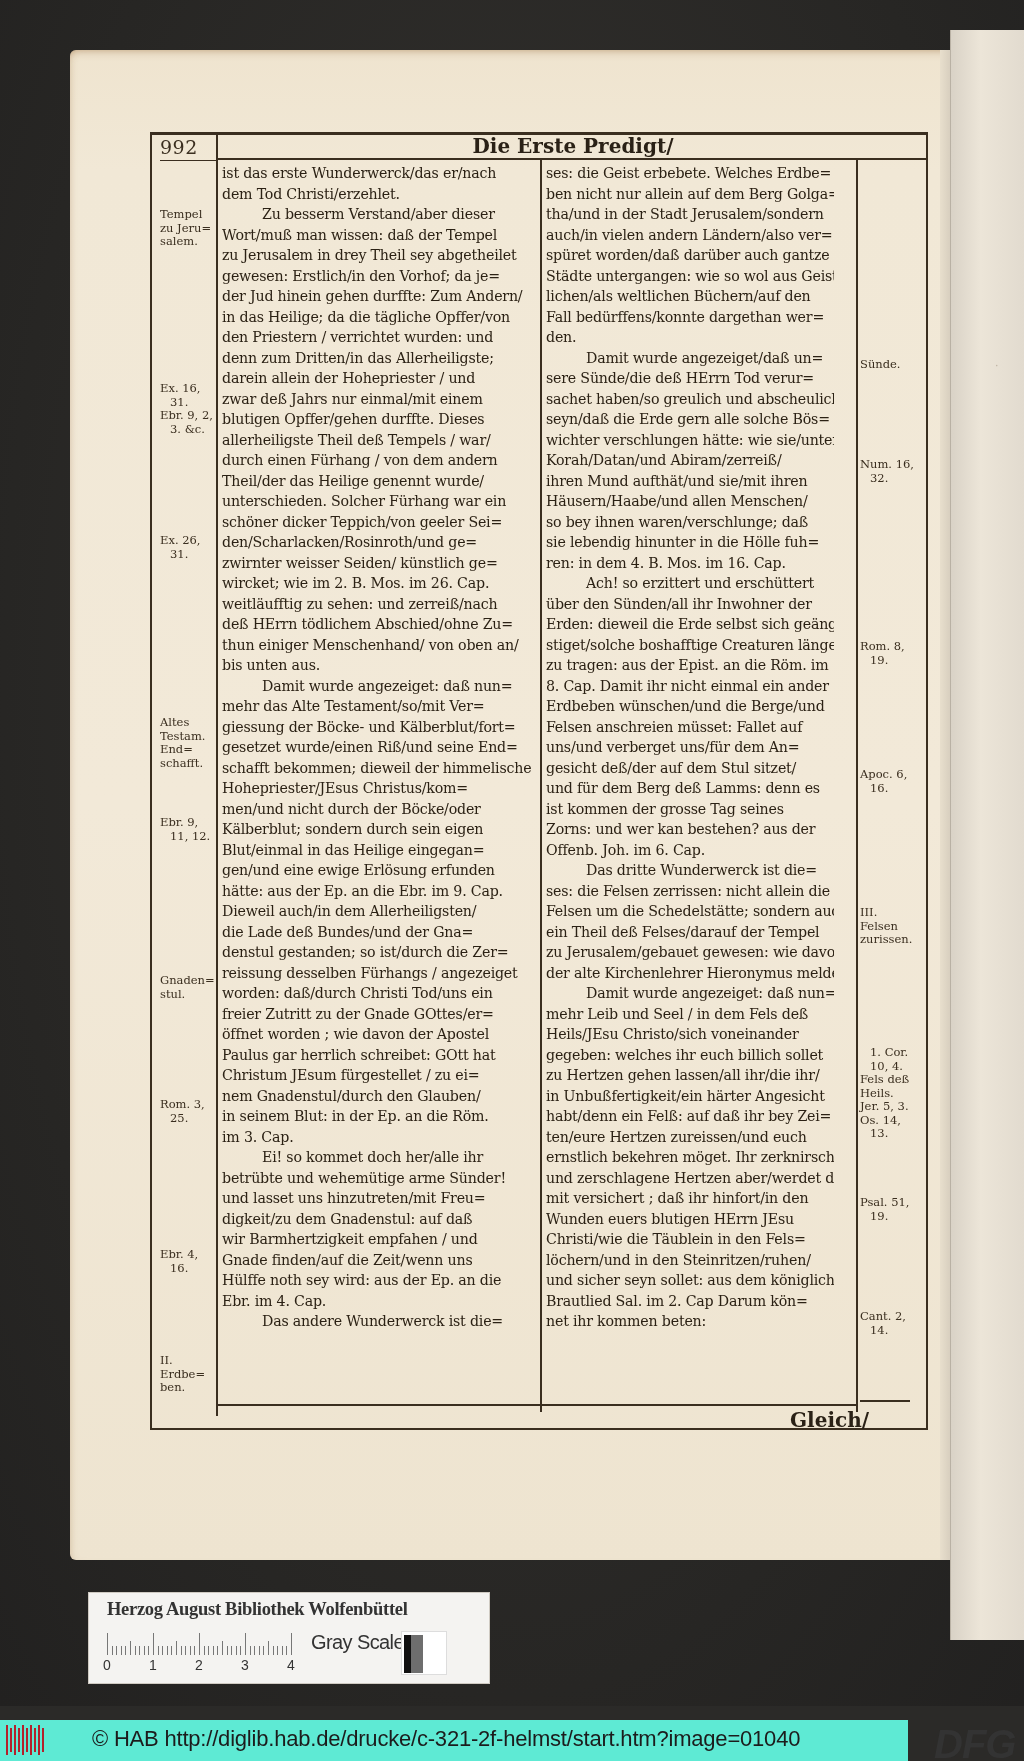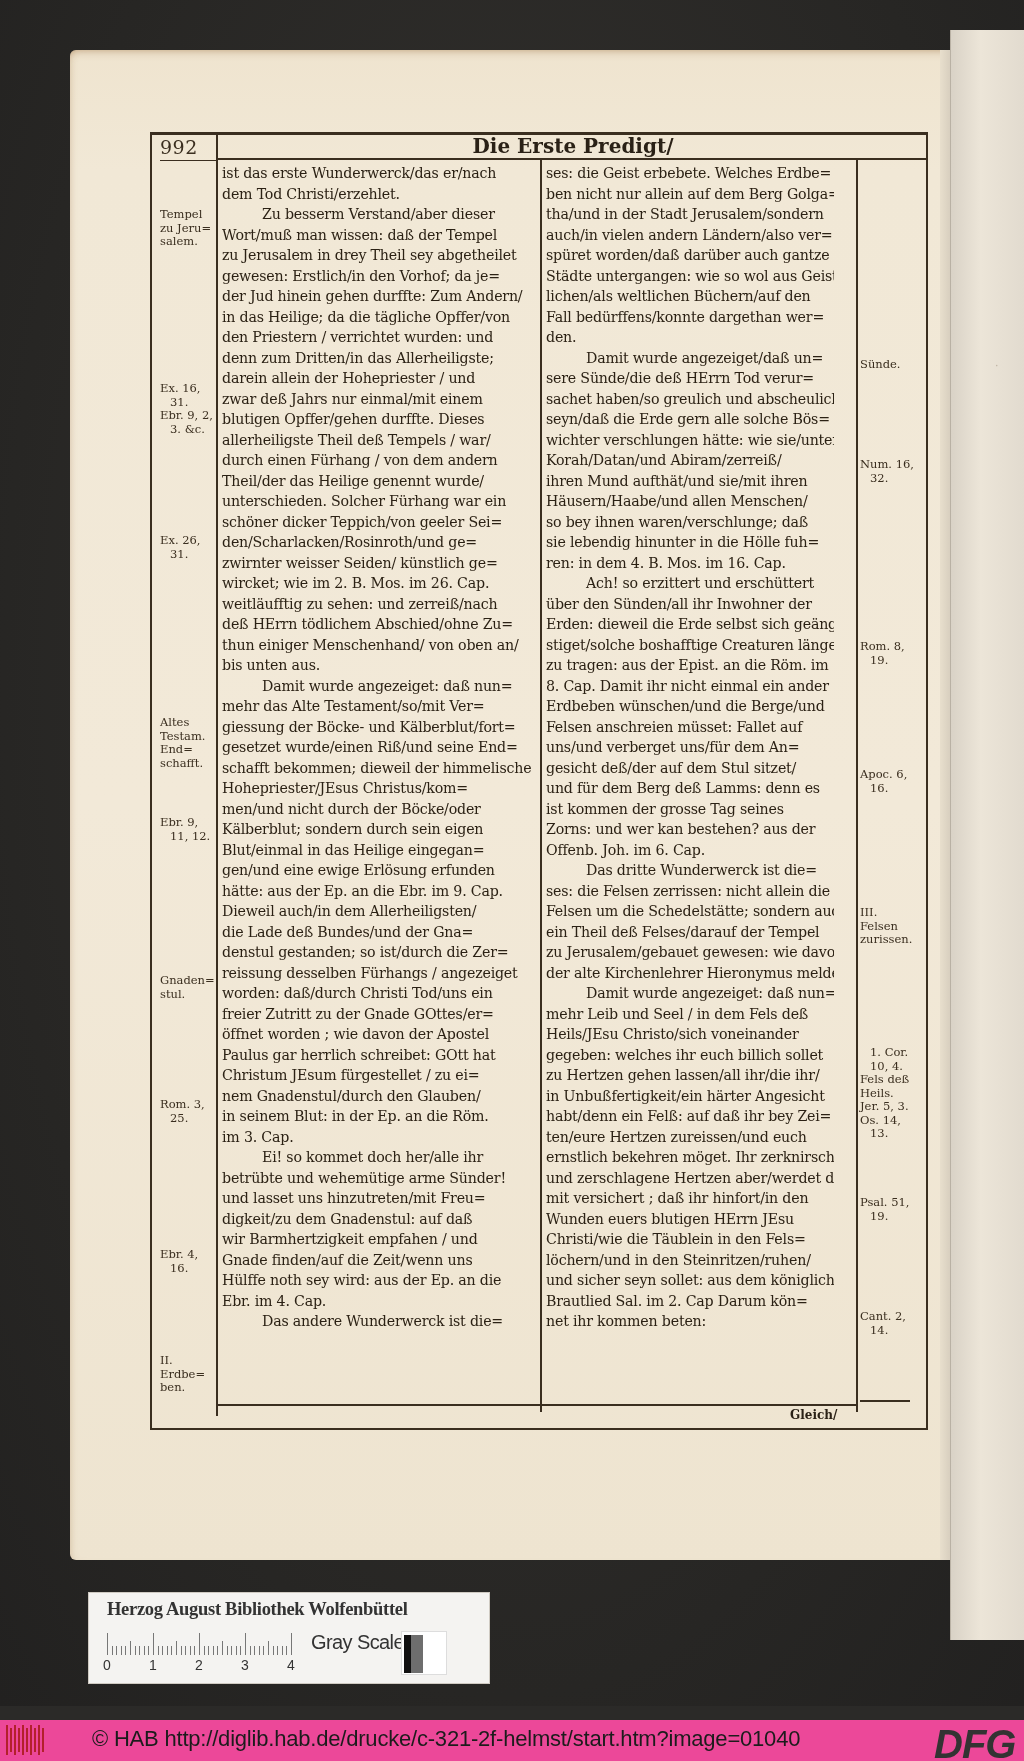--- a/index.html
+++ b/index.html
@@ -44,21 +44,21 @@
     font-size: 19px; color: #3a2e1f; letter-spacing: 0.5px;
   }
   .pn-rule { position: absolute; left: 160px; top: 160px; width: 56px; height: 1px; background: #3a2e1f; }
   .running-head {
     position: absolute; left: 218px; top: 134px; width: 710px; text-align: center;
     font-size: 20px; font-weight: bold; color: #2a2116;
   }
   .vrule { position: absolute; width: 2px; background: #3a2e1f; }
   .bottom-rule { position: absolute; height: 2px; background: #3a2e1f; }
   .catchword {
-    position: absolute; left: 790px; top: 1408px; font-size: 12px; color: #2a2116; font-weight: bold;
+    position: absolute; left: 790px; top: 1408px; font-size: 20px; color: #2a2116; font-weight: bold;
   }
   .col {
     position: absolute; top: 163px; color: #2b2114;
     font-size: 14.2px; line-height: 20.5px; letter-spacing: -0.2px;
   }
   .col .line { white-space: nowrap; overflow: hidden; height: 20.5px; }
   .col .line.indent { padding-left: 40px; }
   .col-left { left: 222px; width: 314px; }
   .col-right { left: 546px; width: 288px; }
   .marg { position: absolute; color: #3a2e1f; font-size: 11.5px; line-height: 13.5px; }
@@ -80,22 +80,22 @@
   .ruler .tick { position: absolute; bottom: 0; width: 1px; background: #777; }
   .ruler-nums { position: absolute; left: 14px; top: 64px; width: 200px; font-family: "Liberation Sans", sans-serif; font-size: 14px; color: #333; }
   .ruler-nums span { position: absolute; }
   .gray-label { position: absolute; left: 222px; top: 38px; font-family: "Liberation Sans", sans-serif; font-size: 20px; color: #333; letter-spacing: -0.6px; }
   .gray-swatch { position: absolute; left: 312px; top: 38px; width: 46px; height: 44px; border: 1px solid #ddd; background: #fff; }
   .gray-swatch .k { position: absolute; left: 2px; top: 3px; width: 7px; height: 38px; background: #111; }
   .gray-swatch .g { position: absolute; left: 9px; top: 3px; width: 12px; height: 38px; background: #6e6e6e; }
 
   
   .footer {
-    position: absolute; left: 0; top: 1720px; width: 1024px; height: 41px;
-    background: #ec4899; display: flex; align-items: center;
+    position: absolute; left: 0; top: 1720px; width: 908px; height: 41px;
+    background: #5eead4; display: flex; align-items: center;
   }
   .hab-logo { position: absolute; left: 6px; top: 5px; width: 42px; height: 30px; }
   .hab-logo i { position: absolute; top: 0; width: 2px; height: 30px; background: #b3202b; }
   .copyright {
     position: absolute; left: 92px; top: 6px; font-family: "Liberation Sans", sans-serif;
     font-size: 22px; color: #1c1c1c; letter-spacing: -0.2px; white-space: nowrap;
   }
   .dfg { position: absolute; left: 934px; top: 2px; font-family: "Liberation Sans", sans-serif; font-weight: bold; font-size: 40px; color: #333; letter-spacing: -1px; font-style: italic; }
 </style>
 </head>

